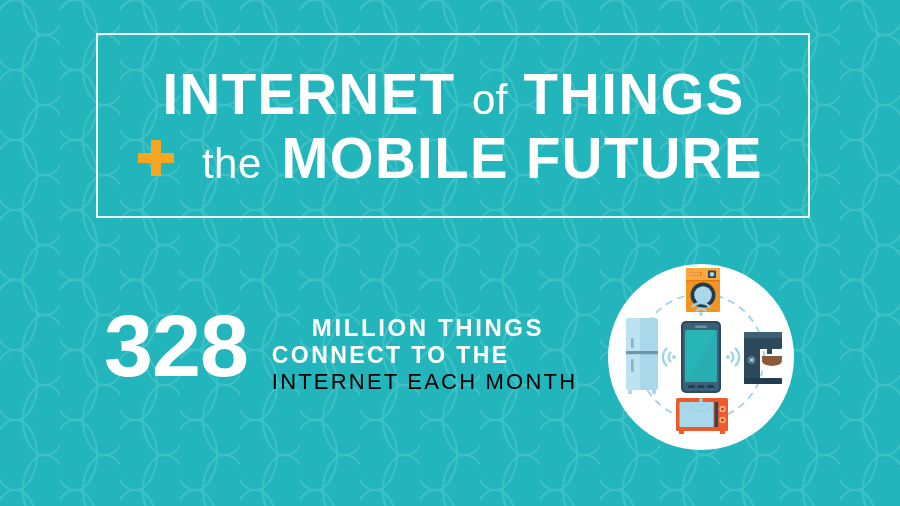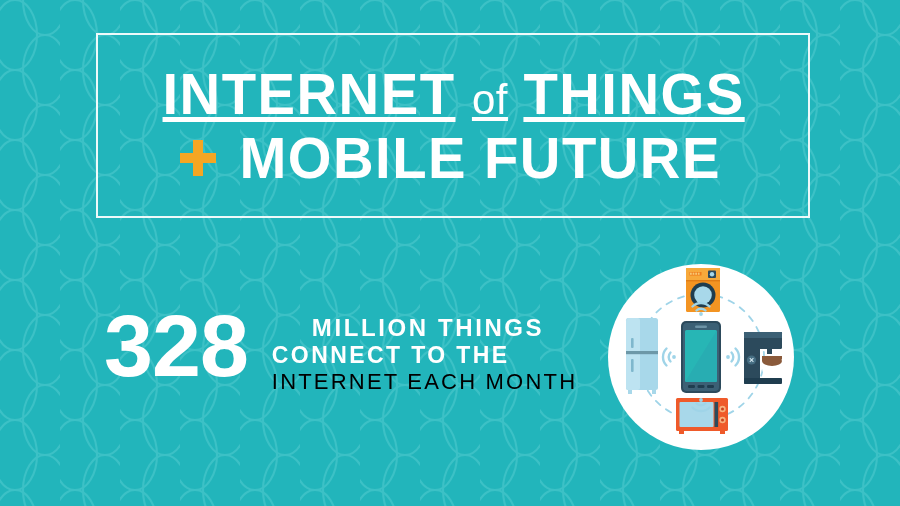--- a/index.html
+++ b/index.html
@@ -44,21 +44,21 @@
     justify-content: center;
     box-sizing: border-box;
   }
   .title-line {
     display: flex;
     align-items: baseline;
     justify-content: center;
     white-space: nowrap;
     color: #ffffff;
   }
-  #title-line-1 { margin-bottom: 2px; text-decoration: underline; }
+  #title-line-1 { margin-bottom: 2px; }
   #title-line-2 { margin-top: 4px; }
   .t-strong {
     font-family: "Liberation Sans Narrow", "Liberation Sans", sans-serif;
     font-weight: 700;
     font-size: 58px;
     letter-spacing: 1.5px;
     line-height: 1;
     transform: scaleX(0.97);
     transform-origin: center;
   }
@@ -174,20 +174,21 @@
       <span class="t-light">of</span>
       <span class="t-strong">THINGS</span>
     </div>
     <div class="title-line" id="title-line-2">
       <span id="plus-icon">
         <svg width="40" height="40" viewBox="0 0 40 40" aria-hidden="true">
           <rect x="15" y="2" width="10" height="36" fill="#f5a623"></rect>
           <rect x="2" y="15" width="36" height="10" fill="#f5a623"></rect>
         </svg>
       </span>
+      <span class="t-light">the</span>
       <span class="t-strong">MOBILE FUTURE</span>
     </div>
   </div>
 
   <div id="stat-block">
     <div id="stat-number">328</div>
     <div id="stat-lines">
       <div id="stat-label-1">MILLION THINGS</div>
       <div id="stat-label-2">CONNECT TO THE</div>
       <div id="stat-label-3">INTERNET EACH MONTH</div>

